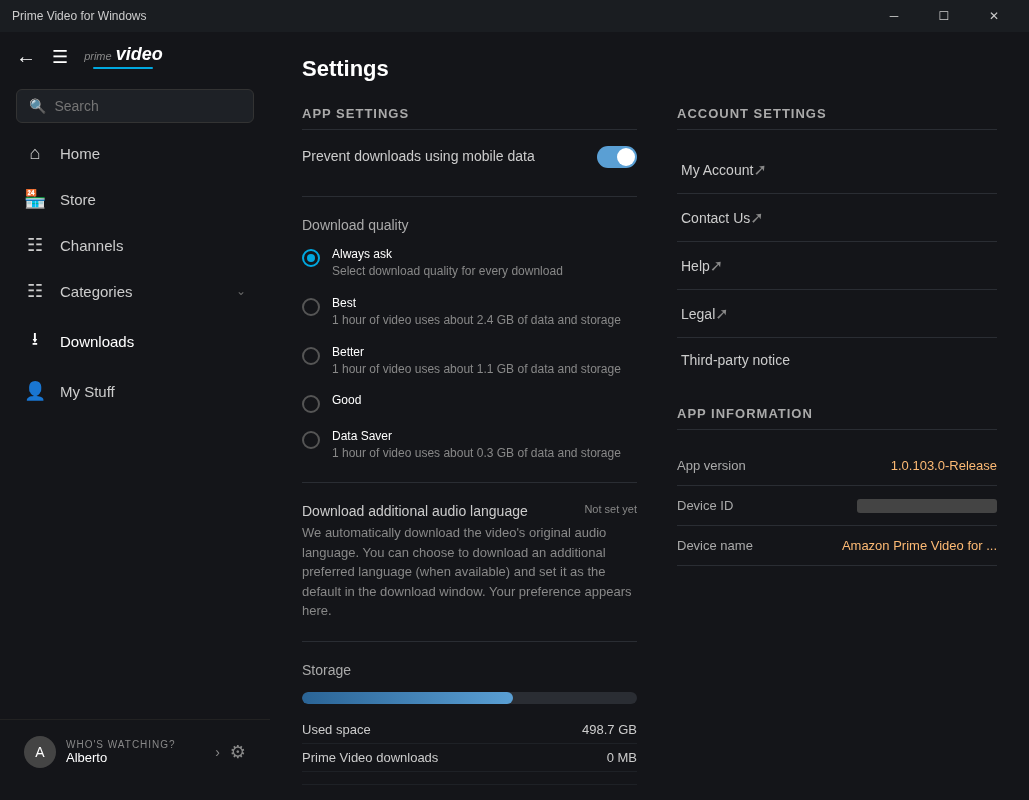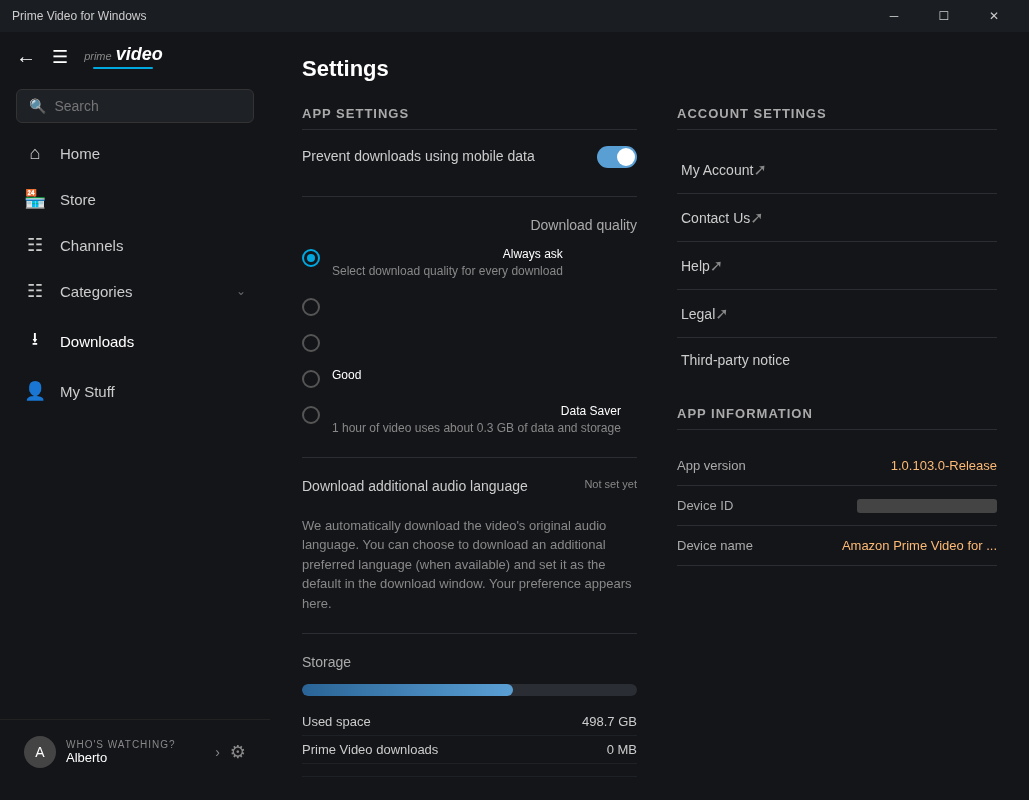--- a/index.html
+++ b/index.html
@@ -254,21 +254,20 @@
       left: 2px;
       transition: left 0.2s;
     }
     .toggle.on .toggle-knob {
       left: 20px;
     }
 
     
     .quality-section {
       margin-bottom: 20px;
-      text-align: right;
     }
     .quality-label {
       font-size: 14px;
       color: #aaaaaa;
       margin-bottom: 14px;
     }
     .radio-option {
       display: flex;
       align-items: flex-start;
       gap: 12px;
@@ -333,21 +332,21 @@
     }
     .audio-desc {
       font-size: 13px;
       color: #888888;
       line-height: 1.5;
     }
     .audio-row {
       display: flex;
       justify-content: space-between;
       align-items: flex-start;
-      margin-bottom: 18px;
+      margin-bottom: 0;
     }
 
     
     .storage-section {}
     .storage-bar-bg {
       width: 100%;
       height: 12px;
       background: #2a2d33;
       border-radius: 6px;
       margin: 12px 0;
@@ -513,24 +512,32 @@
               <div class="radio-dot"></div>
             </div>
             <div class="radio-text-group">
               <div class="radio-title">Always ask</div>
               <div class="radio-desc">Select download quality for every download</div>
             </div>
           </div>
 
           <div class="radio-option">
             <div class="radio-circle"></div>
+            <div class="radio-text-group">
+              <div class="radio-title">Best</div>
+              <div class="radio-desc">1 hour of video uses about 2.4 GB of data and storage</div>
+            </div>
           </div>
 
           <div class="radio-option">
             <div class="radio-circle"></div>
+            <div class="radio-text-group">
+              <div class="radio-title">Better</div>
+              <div class="radio-desc">1 hour of video uses about 1.1 GB of data and storage</div>
+            </div>
           </div>
 
           <div class="radio-option">
             <div class="radio-circle"></div>
             <div class="radio-text-group">
               <div class="radio-title">Good</div>
             </div>
           </div>
 
           <div class="radio-option">

